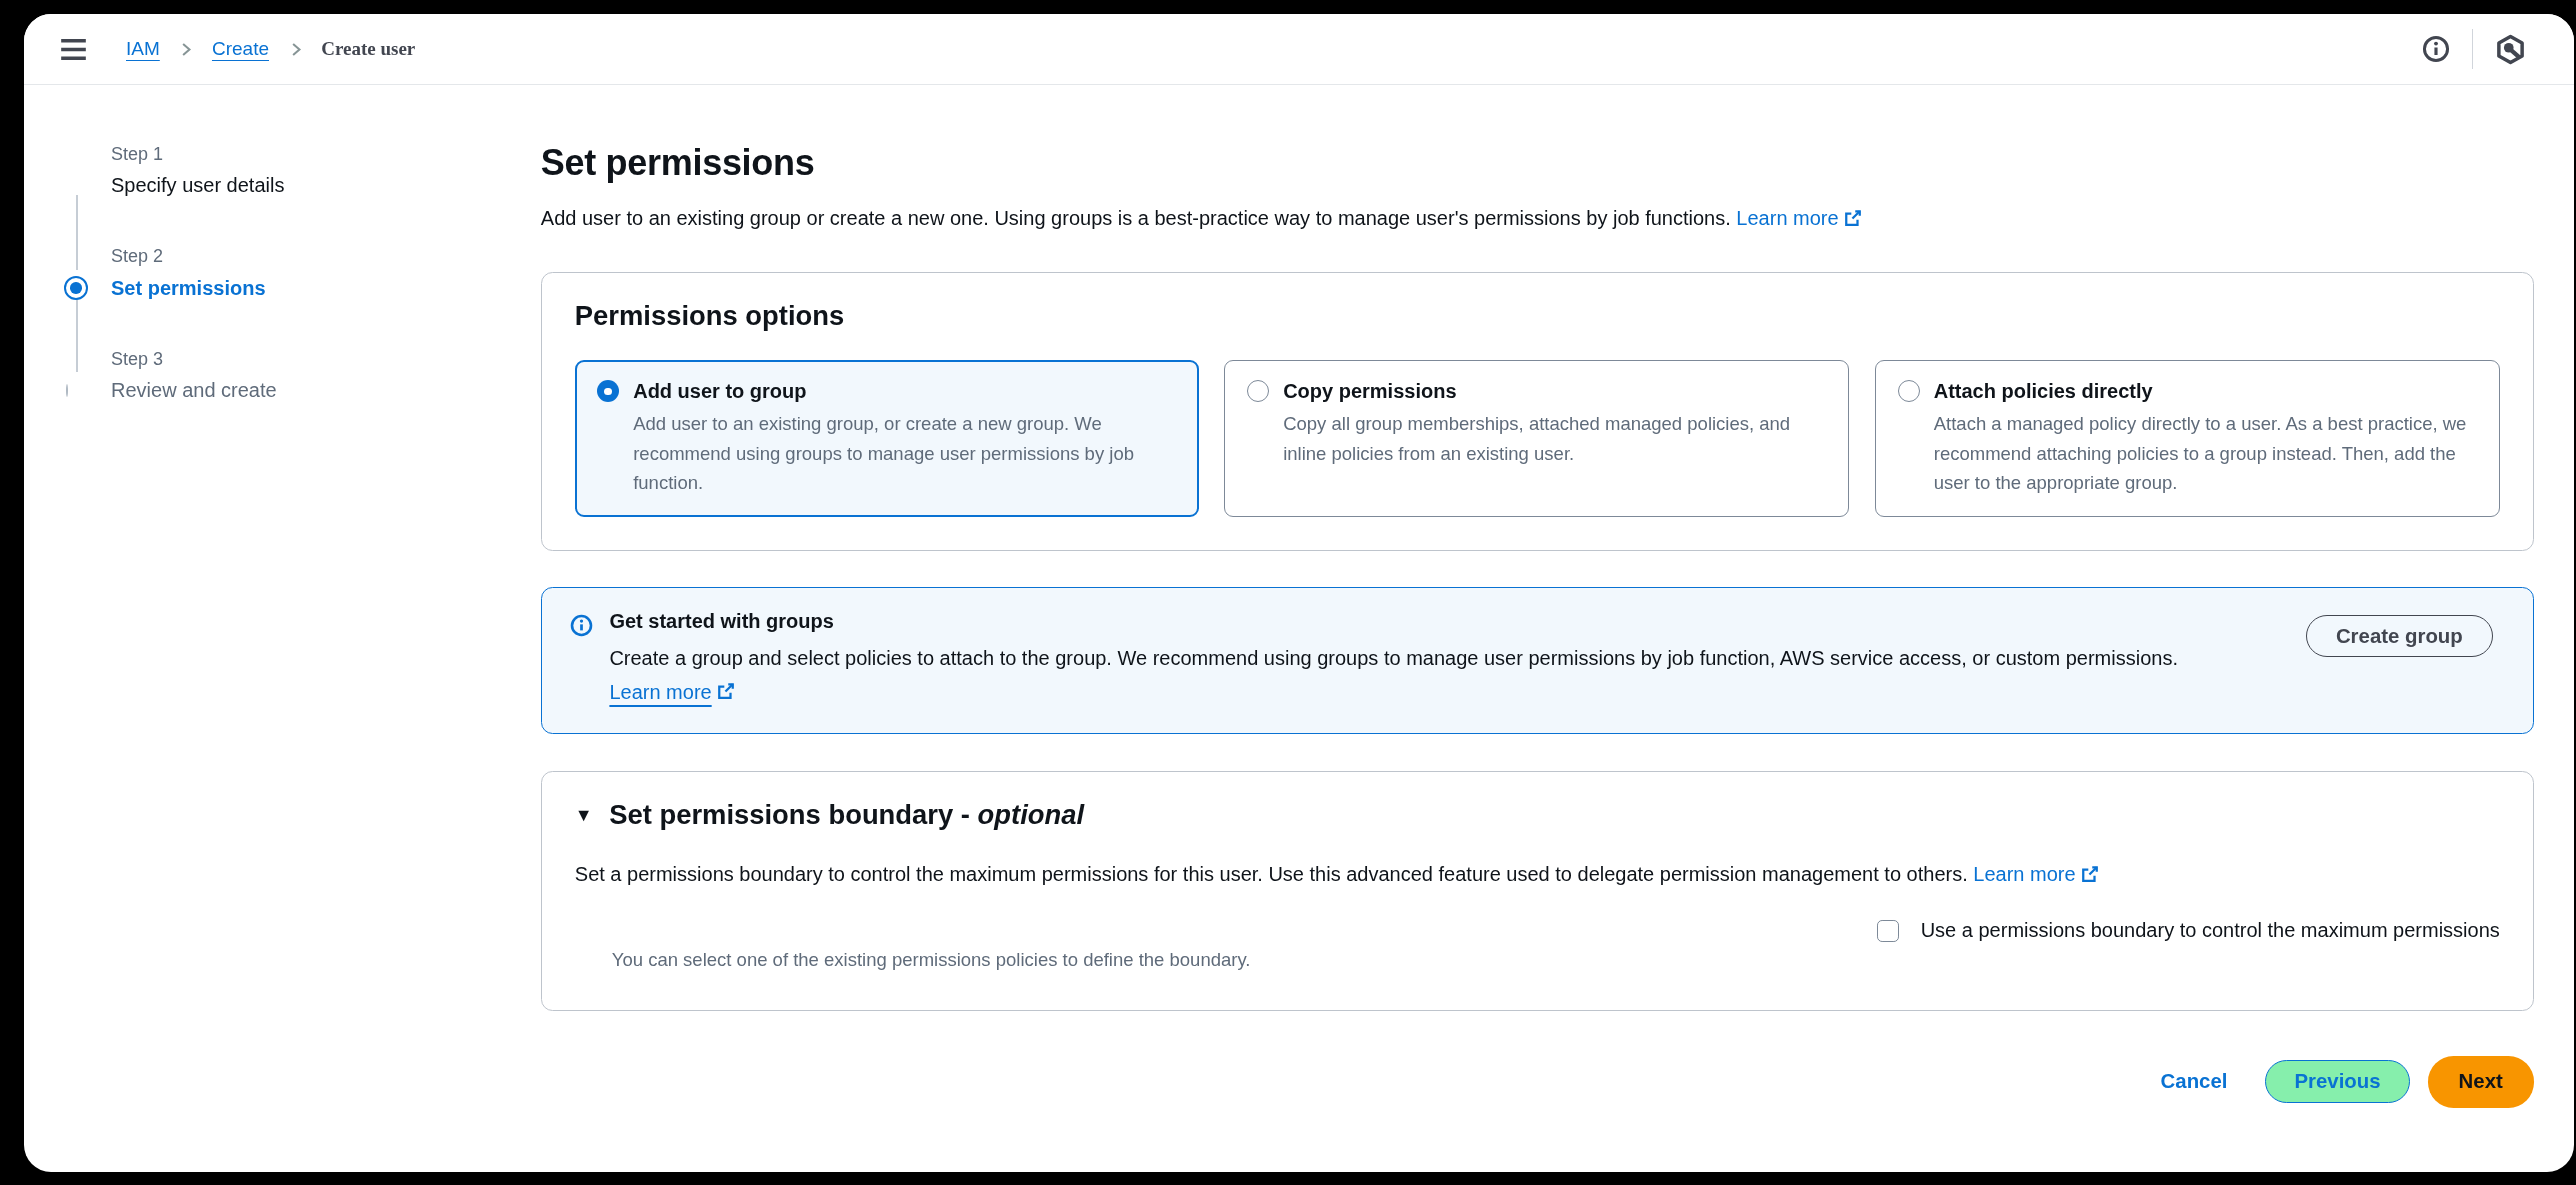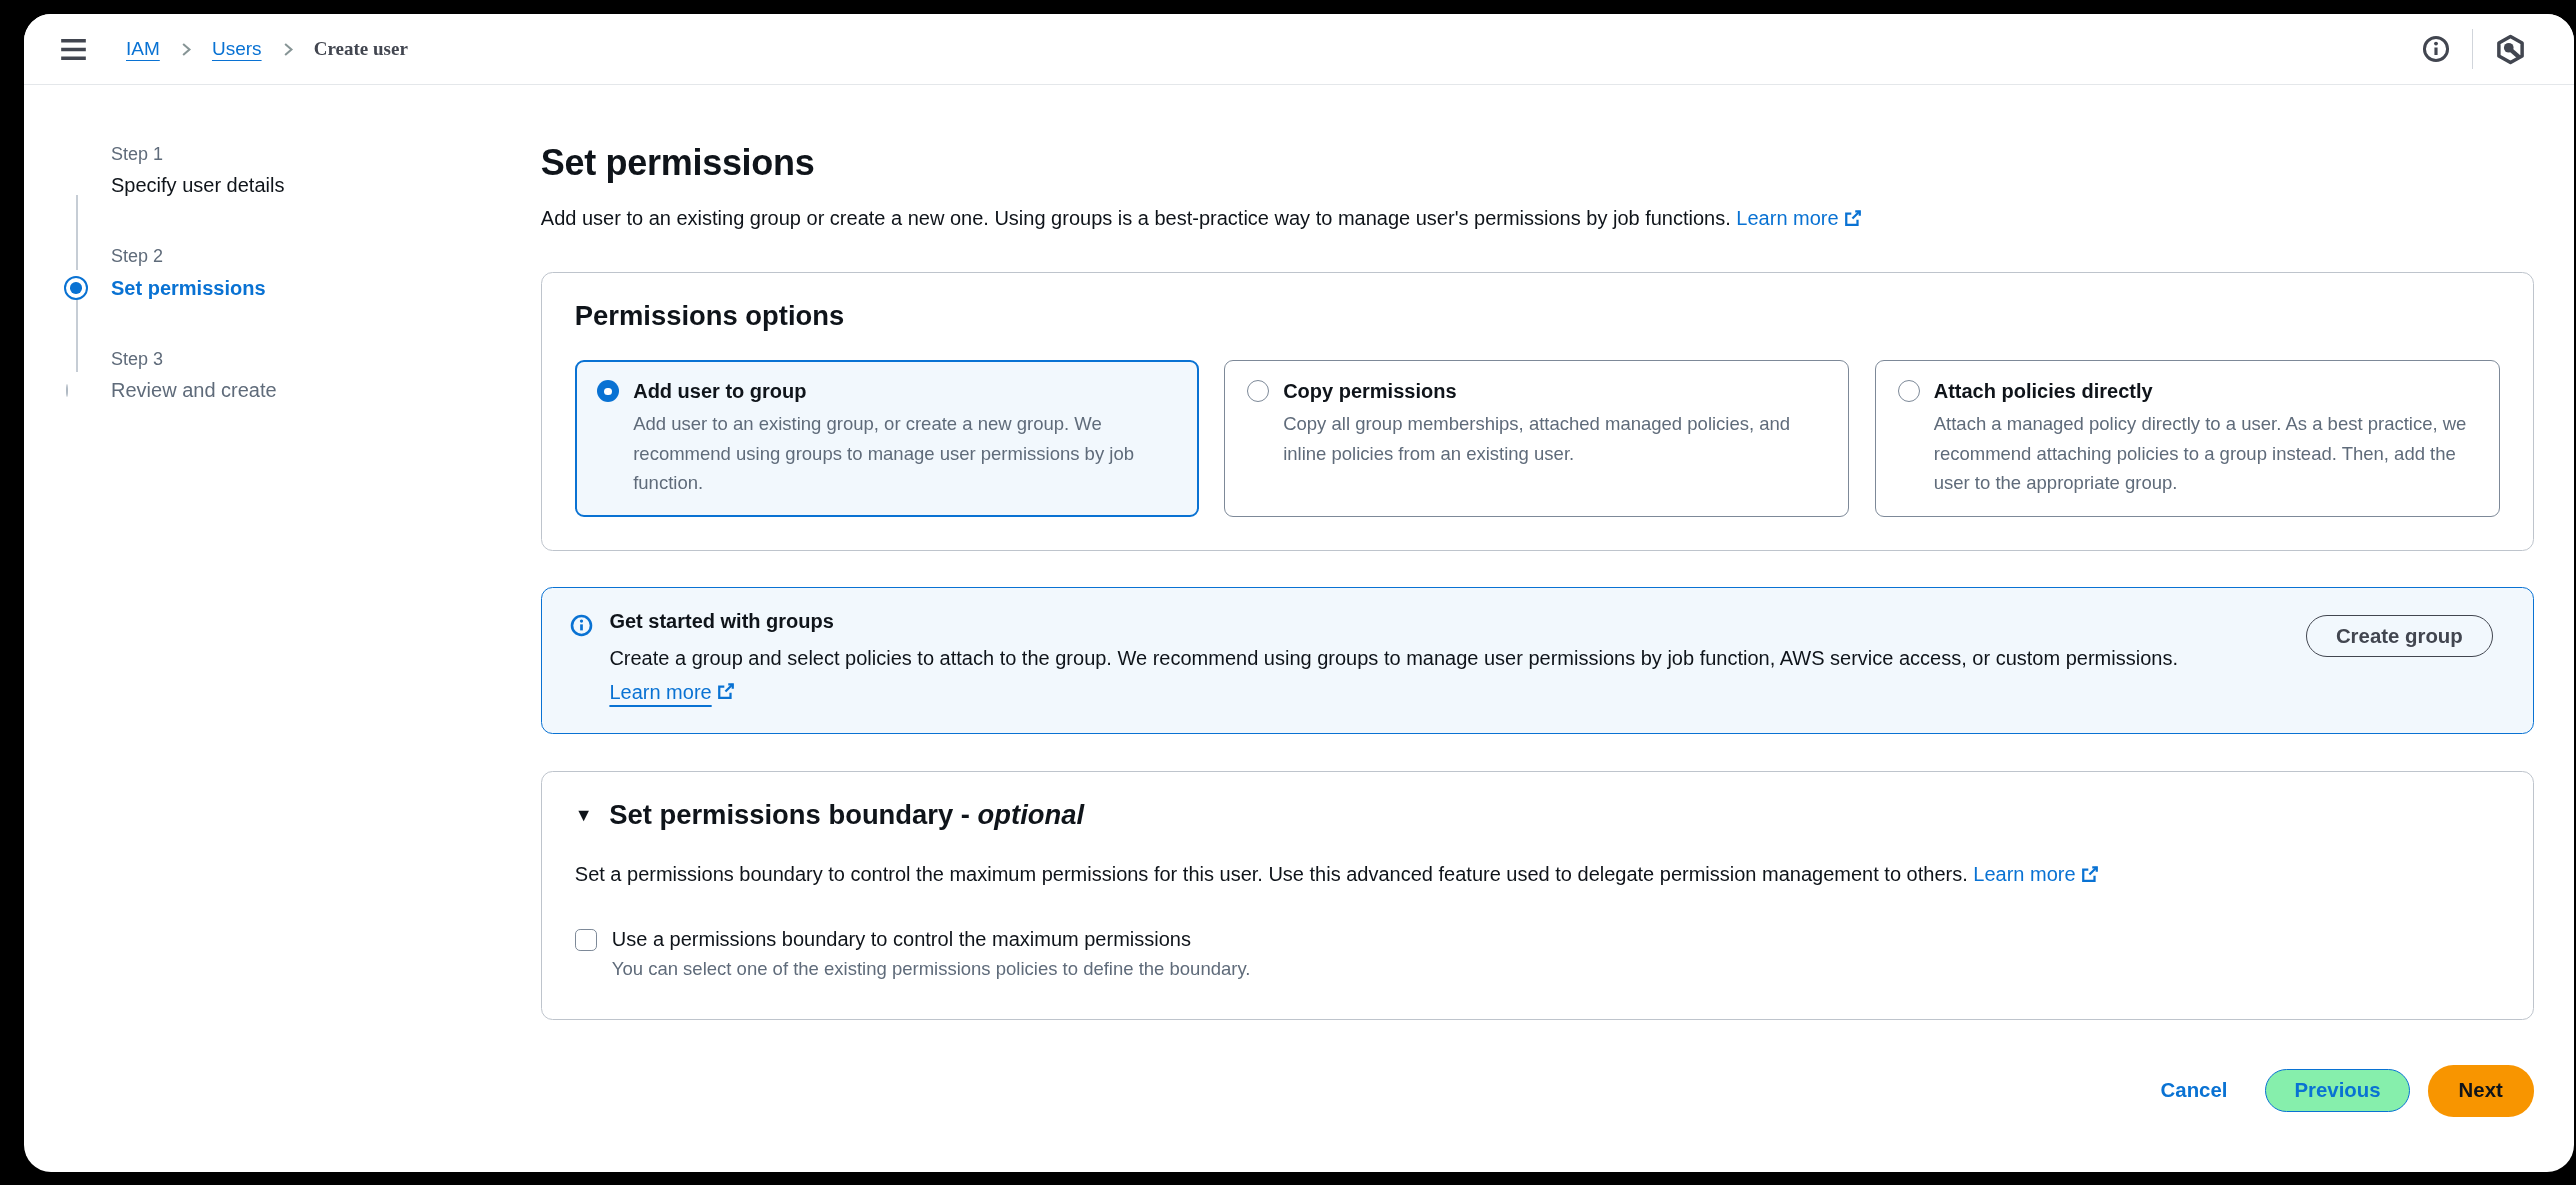--- a/index.html
+++ b/index.html
@@ -84,21 +84,21 @@
     padding:0 29px; height:42px; font-size:20.4px; font-weight:bold; color:#424650;
     font-family:"Liberation Sans", sans-serif; cursor:pointer;
   }
 
   
   .expander-head { display:flex; align-items:center; gap:16.6px; cursor:pointer; }
   .tri { font-size:18px; color:#0f141a; }
   .exp-title { font-size:27.4px; font-weight:bold; color:#0f141a; }
   .exp-title .opt { font-style:italic; }
   .boundary-desc { margin-top:28px; font-size:20px; color:#0f141a; line-height:1.5; }
-  .check-row { margin-top:37px; display:flex; align-items:flex-start; gap:15px; }
+  .check-row { margin-top:28px; display:flex; align-items:flex-start; gap:22px;justify-content:flex-end; }
   .checkbox { width:22px; height:22px; border:1.9px solid #7d8998; border-radius:5.1px; background:#fff; flex:0 0 22px; margin-top:1.3px; cursor:pointer; }
   .check-label { font-size:20px; color:#0f141a; }
   .check-sub { margin:6.4px 0 6.4px 37px; font-size:18.5px; color:#5f6b7a; }
 
   
   .footer { margin-top:45px; display:flex; align-items:center; justify-content:flex-end; }
   .btn-cancel { font-size:20.4px; font-weight:bold; color:#0972d3; background:none; border:none; cursor:pointer; font-family:"Liberation Sans", sans-serif; }
   .btn-previous {
     margin-left:38px; border:1.9px solid #0972d3; background:#86efac; color:#0972d3;
     border-radius:25.5px; height:43px; padding:0 28px; font-size:20.4px; font-weight:bold; cursor:pointer;
@@ -125,21 +125,21 @@
           </g>
         </svg>
     </span>
     <nav class="breadcrumb">
       <a class="crumb-link">IAM</a>
       <span class="icon-btn">
         <svg width="19" height="19" viewBox="0 0 24 24" fill="none">
             <path d="M9 5l8 7-8 7" stroke="#879596" stroke-width="2.6"></path>
           </svg>
       </span>
-      <a class="crumb-link">Users</a>
+      <a class="crumb-link">Create</a>
       <span class="icon-btn">
         <svg width="19" height="19" viewBox="0 0 24 24" fill="none">
             <path d="M9 5l8 7-8 7" stroke="#879596" stroke-width="2.6"></path>
           </svg>
       </span>
       <span class="crumb-current">Create user</span>
     </nav>
     <div class="topbar-right">
       <span class="icon-btn">
         <svg width="28" height="28" viewBox="0 0 16 16" fill="none">

